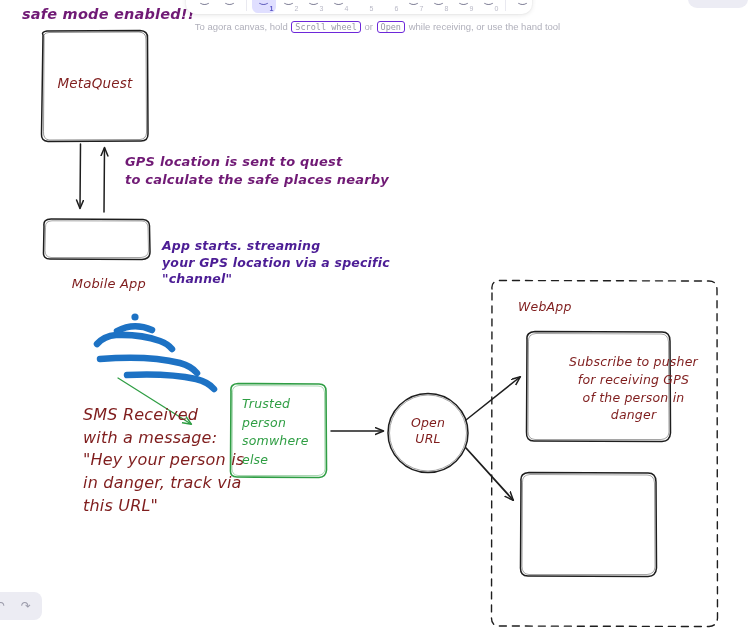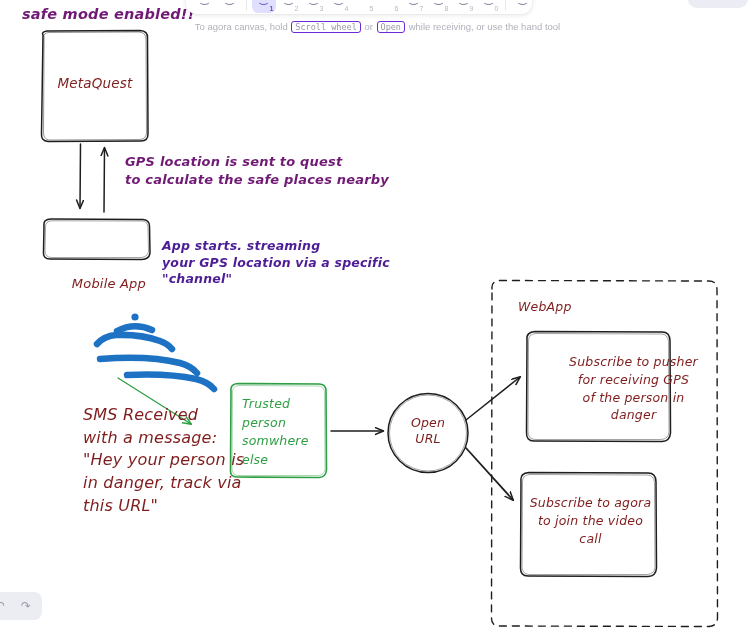--- a/index.html
+++ b/index.html
@@ -328,23 +328,20 @@
 somwhere
 else</div>
 
   <div class="hand hand-black t-webapp">WebApp</div>
 
   <div class="hand hand-black t-pusher">Subscribe to pusher
 for receiving GPS
 of the person in
 danger</div>
 
-  <div class="hand hand-black t-agora">Subscribe to agora
-to join the video
-call</div>
 </div>
 
 <div id="toolbar">
     <div class="tool">
       <span class="glyph">⏝</span>
       <span class="num"></span>
     </div>
     <div class="tool">
       <span class="glyph">⏝</span>
       <span class="num"></span>

